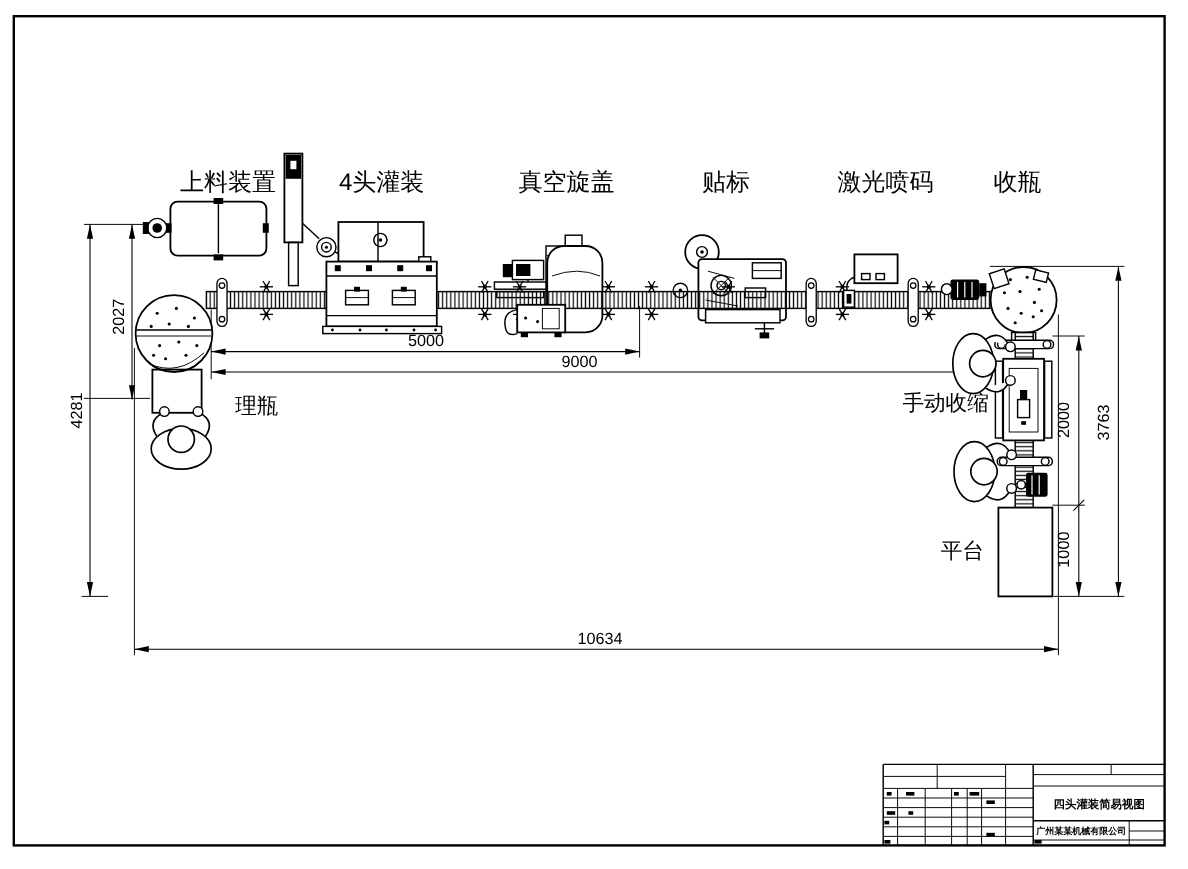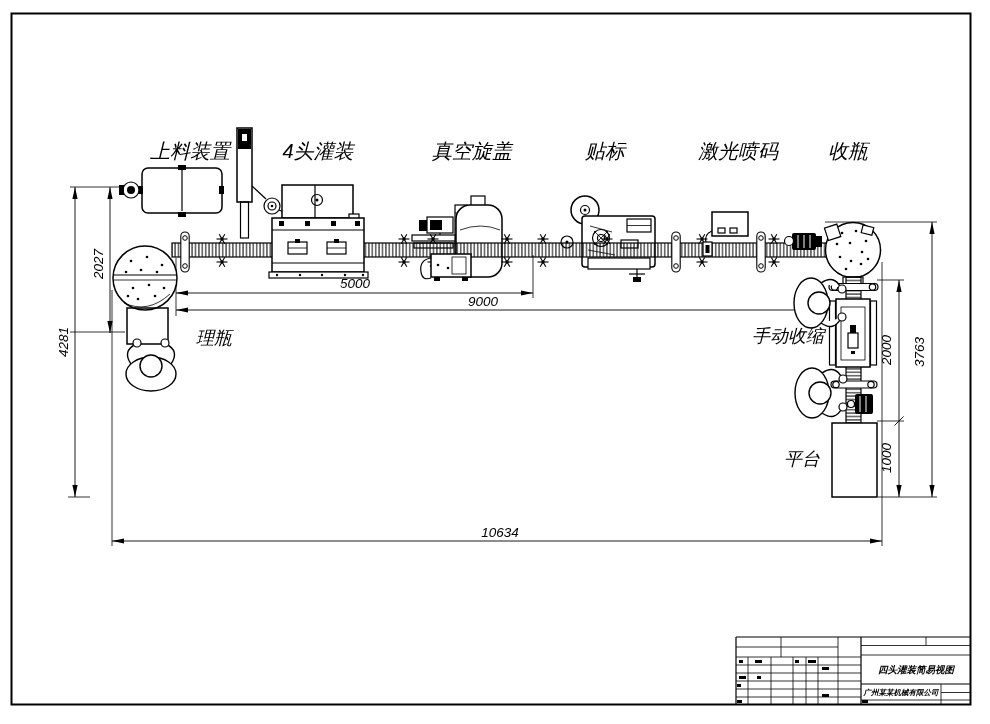--- a/index.html
+++ b/index.html
@@ -1,17 +1,17 @@
 <!DOCTYPE html>
 <html><head>
 <meta charset="utf-8">
 <style>
   html,body{margin:0;padding:0;background:#fff;}
   #stage{position:relative;width:990px;height:724px;background:#fff;overflow:hidden;
-         font-family:"Liberation Sans",sans-serif;font-style:italic;}
+         font-family:"Liberation Sans",sans-serif;}
   svg{display:block;}
   .ln  {stroke:#000;fill:none;stroke-width:1.2;}
   .ln2 {stroke:#000;fill:none;stroke-width:1.5;}
   .thin{stroke:#000;fill:none;stroke-width:0.8;}
   .dimln{stroke:#000;fill:none;stroke-width:0.9;}
   .wht {fill:#fff;stroke:#000;stroke-width:1.2;}
   .wht2{fill:#fff;stroke:#000;stroke-width:1.5;}
   .blk {fill:#000;stroke:none;}
   .dot {fill:#000;stroke:none;}
   .arrow{fill:#000;stroke:none;}

